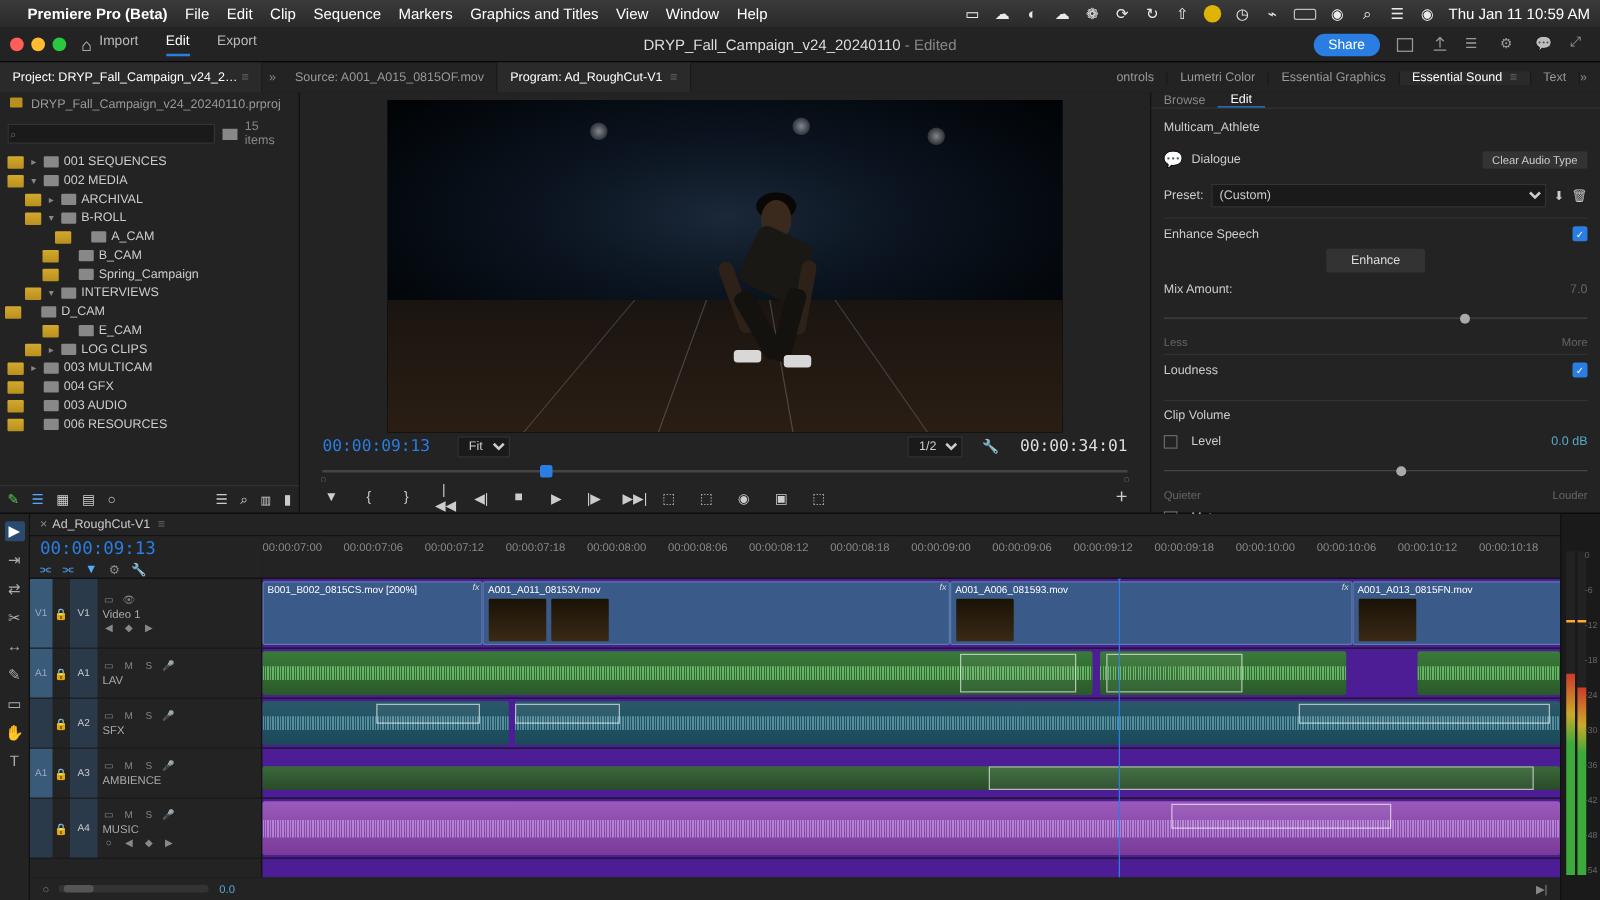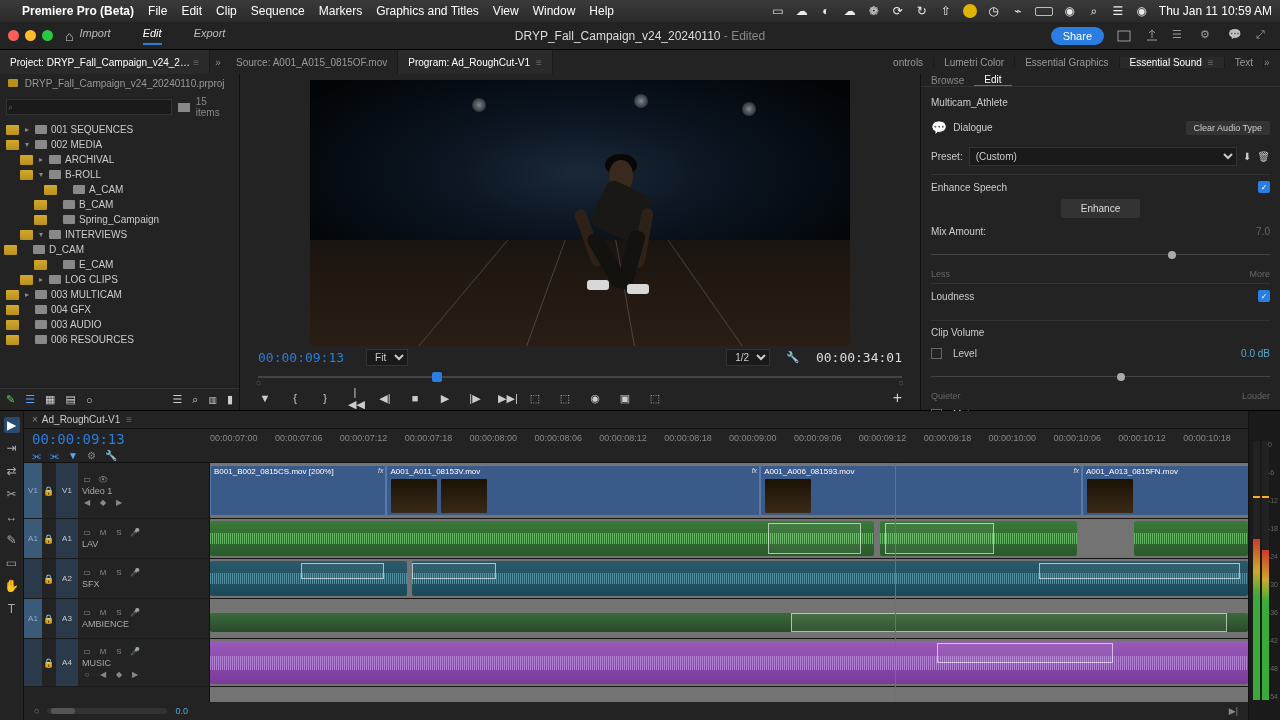--- a/index.html
+++ b/index.html
@@ -9,21 +9,21 @@
 .macos-bar { height: 22px; background: linear-gradient(#3a3a3a,#2a2a2a); display: flex; align-items: center; padding: 0 8px; font-size: 12px; color: #fff; gap: 14px; }
 .macos-bar .right { margin-left: auto; display: flex; gap: 10px; align-items: center; }
 .apple-icon { font-size: 13px; }
 .menu-ico { width:14px; height:14px; display:inline-flex; align-items:center; justify-content:center; opacity:.9; }
 
 
 .window-bar { height: 28px; background: #232323; display: flex; align-items: center; padding: 0 8px; font-size: 11px; border-bottom:1px solid #000; }
 .traffic { display: flex; gap: 6px; margin-right: 12px; }
 .traffic span { width:11px; height:11px; border-radius:50%; }
 .tl-r{background:#ff5f57}.tl-y{background:#febc2e}.tl-g{background:#28c840}
-.workspace-tabs { display:flex; gap:32px; margin-left:6px;font-style:italic; }
+.workspace-tabs { display:flex; gap:22px; margin-left:6px; }
 .workspace-tabs span { color:#bbb; cursor:pointer; }
 .workspace-tabs .active { color:#fff; border-bottom:2px solid #2a7de1; padding-bottom:4px; }
 .win-title { position:absolute; left:50%; transform:translateX(-50%); color:#ddd; font-size:12px; }
 .win-title .sub{color:#888}
 .win-right { margin-left:auto; display:flex; gap:12px; align-items:center; }
 .share-btn { background:#2a7de1; color:#fff; padding:3px 12px; border-radius:12px; font-size:11px; }
 .ico { width:16px; height:16px; opacity:.7; }
 
 
 .panel-tabs-row { height:24px; background:#232323; display:flex; align-items:center; font-size:10px; }
@@ -114,21 +114,21 @@
 .track-hdr.vh{height:56px}
 .track-hdr.ah{height:40px}
 .patch{width:18px;height:100%;background:#2a3a4a;display:flex;align-items:center;justify-content:center;font-size:8px;color:#9ac}
 .patch.on{background:#3a5a7a}
 .lock{width:14px;text-align:center;color:#666}
 .trk-id{width:22px;background:#2a3a4a;height:100%;display:flex;align-items:center;justify-content:center;font-size:8px}
 .trk-ctrl{display:flex;flex-direction:column;justify-content:center;padding-left:4px;gap:2px;flex:1}
 .trk-btns{display:flex;gap:6px;font-size:8px;color:#888}
 .trk-btns span{width:10px;text-align:center}
 .trk-name{color:#aaa;font-size:9px}
-.track-lanes { flex:1; position:relative; background:#737373; }
+.track-lanes { flex:1; position:relative; background:#4c1d95; }
 .lane { position:absolute; left:0; right:0; border-bottom:1px solid #161616; }
 .clip { position:absolute; top:2px; bottom:2px; border-radius:2px; font-size:8px; color:#fff; overflow:hidden; padding:1px 3px; }
 .clip.v{background:#3a5a8a;border:1px solid #5a7aaa}
 .clip.v .thumb{position:absolute;bottom:2px;width:46px;height:34px;background:linear-gradient(#1a1206,#3a2a16);border-radius:1px}
 .clip .fx{position:absolute;top:1px;right:2px;font-style:italic;font-size:7px;color:#ddd}
 .clip.a-dlg{background:linear-gradient(#3a7a3a,#2a5a2a)}
 .clip.a-sfx{background:linear-gradient(#2a5a6a,#1a4a5a)}
 .clip.a-amb{background:linear-gradient(#3a6a3a,#2a4a2a)}
 .clip.a-mus{background:linear-gradient(#9a5aba,#7a3a9a)}
 .wave{position:absolute;left:0;right:0;top:4px;bottom:4px;opacity:.5}

